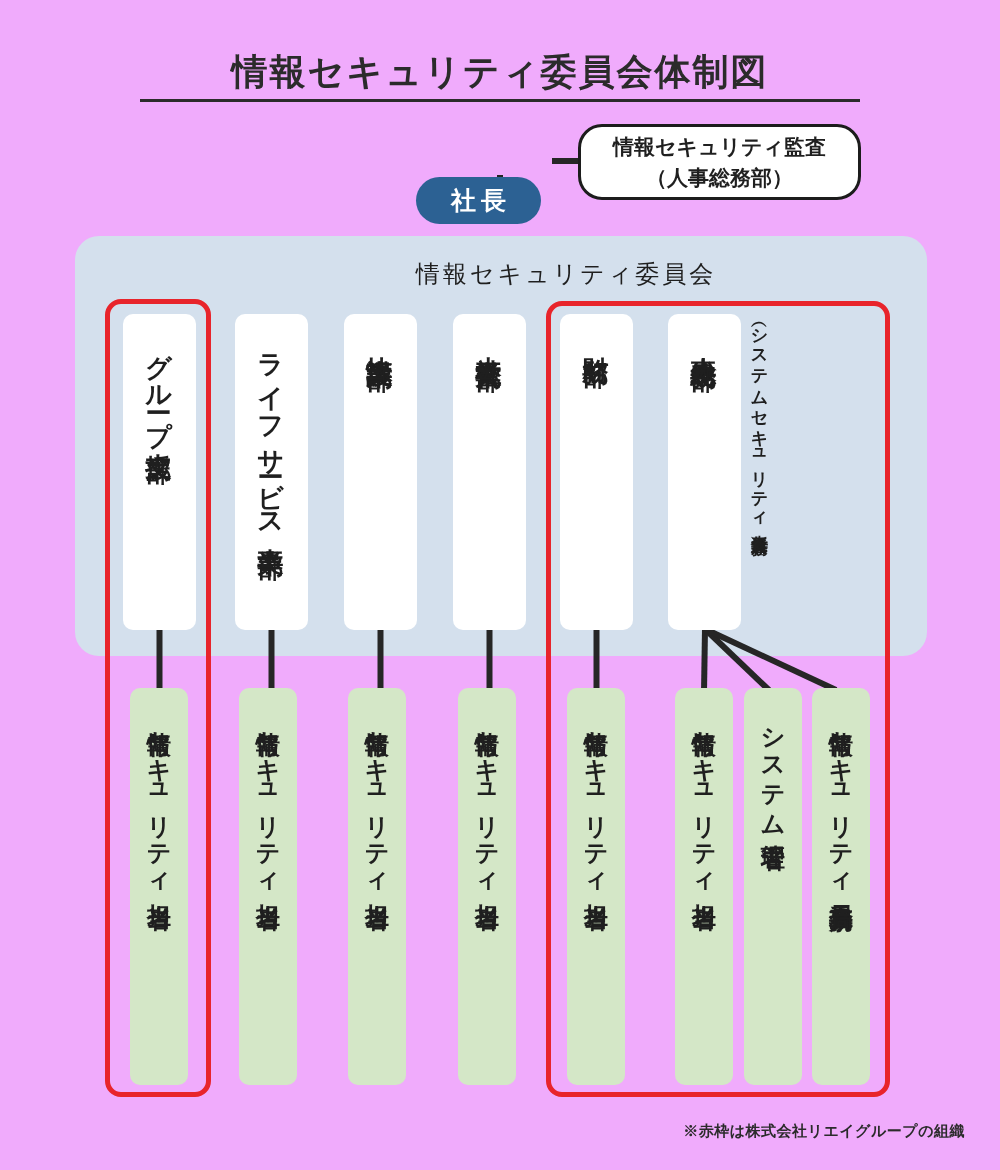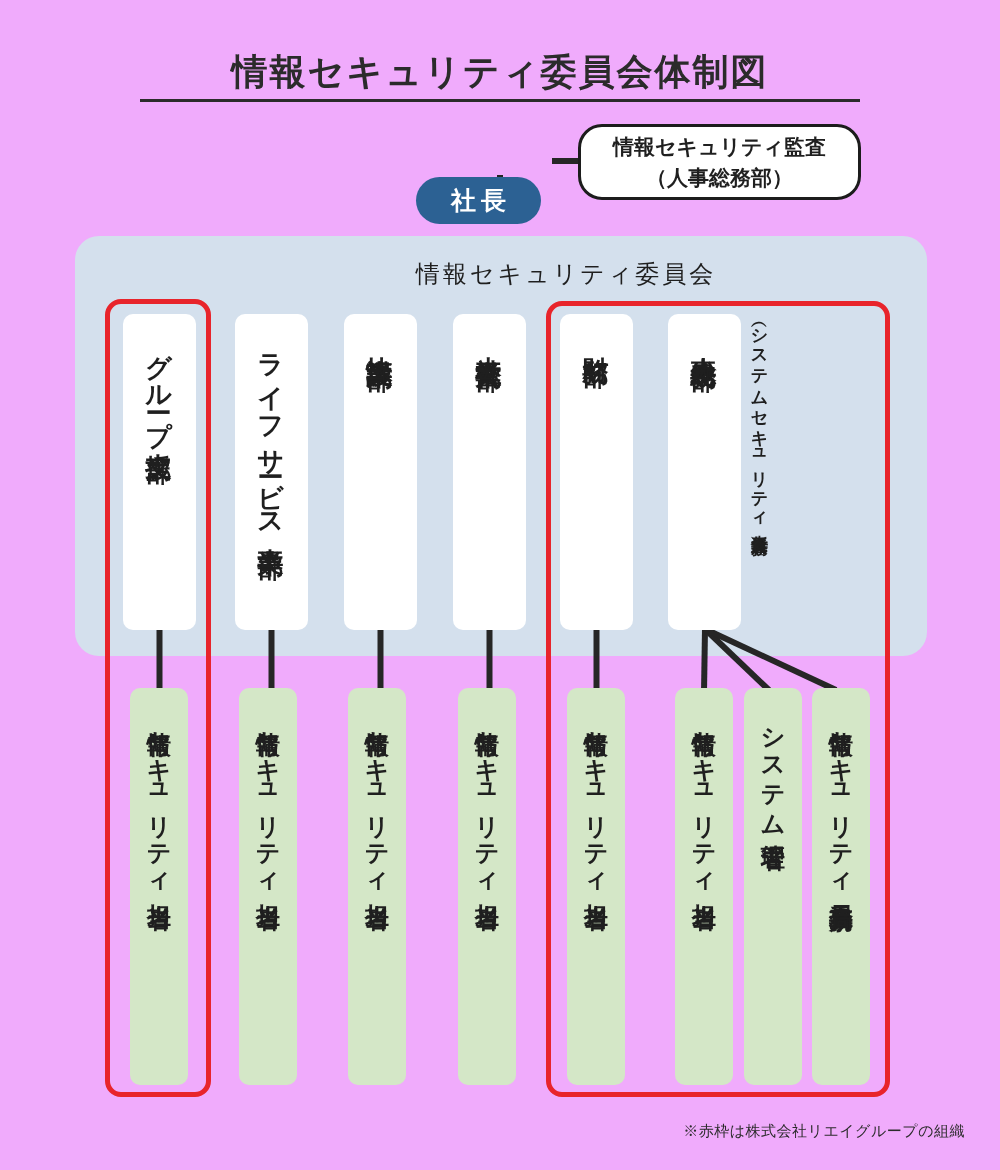--- a/index.html
+++ b/index.html
@@ -146,21 +146,21 @@
     pointer-events: none;
   }
   .red-frame-1 { left: 105px; top: 299px; width: 106px; height: 798px; }
   .red-frame-2 { left: 546px; top: 301px; width: 344px; height: 796px; }
 
   
   .footnote {
     position: absolute;
     right: 35px; top: 1122px;
     font-size: 15px;
-    font-weight: 400;
+    font-weight: 700;
     letter-spacing: 0.5px;
     color: #2b2b2b;
     z-index: 3;
   }
 </style>
 </head>
 <body>
 
 <div id="canvas">
 

